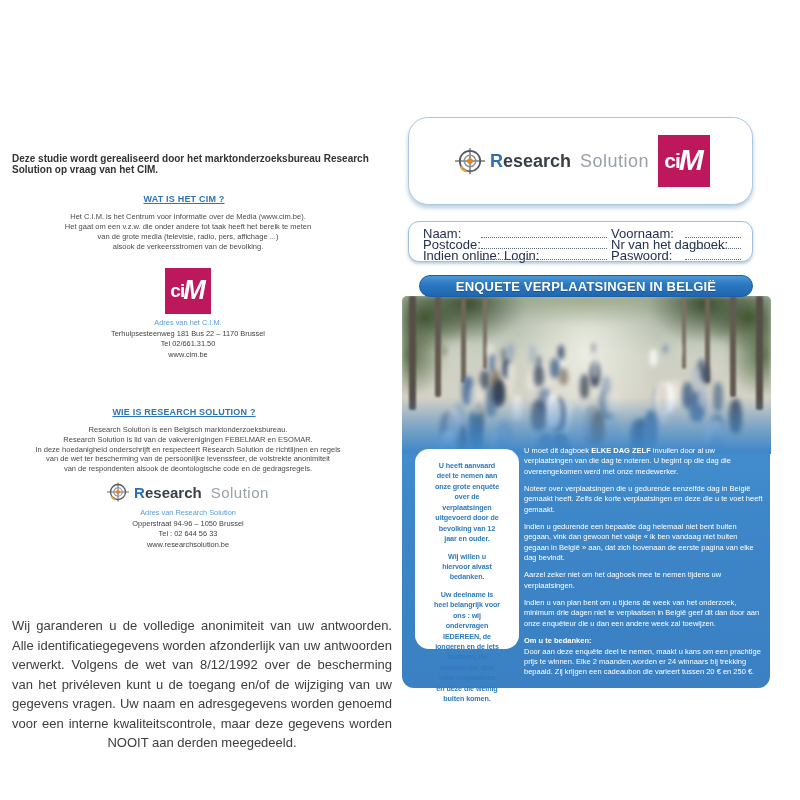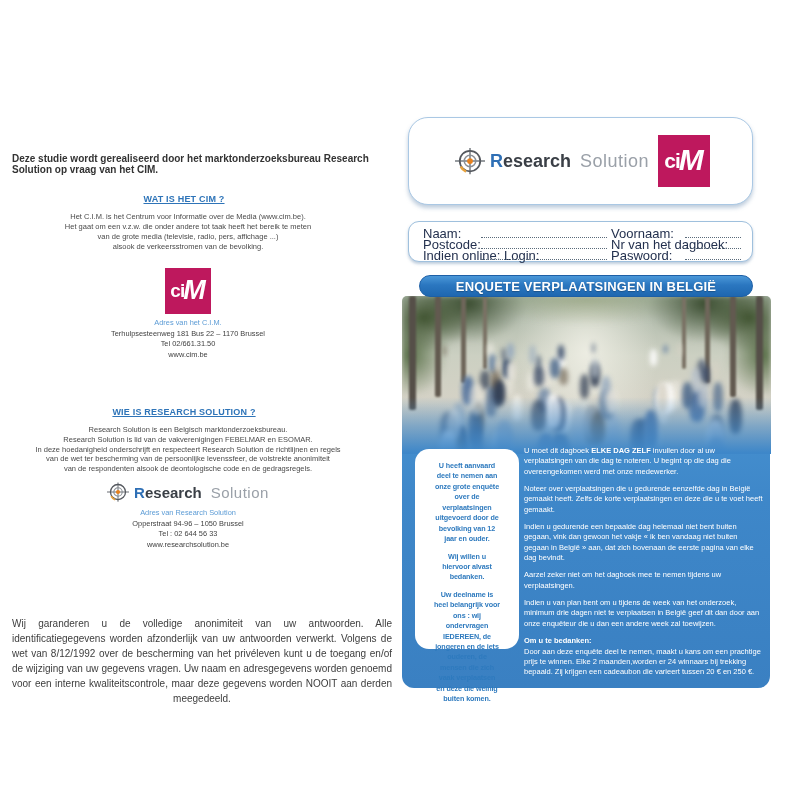--- a/index.html
+++ b/index.html
@@ -21,21 +21,21 @@
   .addr{left:10px;width:356px;text-align:center;}
   .addr-title{font-size:7.4px;color:#5b9bd5;margin-bottom:2px;}
   .addr-lines{font-size:7.4px;color:#3f3f3f;line-height:1.4;white-space:pre-line;}
   .rslogo{display:inline-flex;align-items:center;gap:5px;}
   .rs-icon{flex:none;}
   .rs-r{display:inline-block;font-weight:bold;color:#3a3f46;}
   .rs-r::first-letter{color:#2e6fb5;}
   .rs-s{color:#9aa0a8;margin-left:4px;letter-spacing:.5px;}
   .rslogo-left .rs-r,.rslogo-left .rs-s{font-size:15px;}
   .rslogo-card .rs-r,.rslogo-card .rs-s{font-size:18px;}
-  .footer{left:12px;top:616px;width:380px;font-size:10px;color:#3d3d3d;line-height:1.5;text-align:justify;text-align-last:center;}
+  .footer{left:12px;top:616px;width:380px;font-size:13px;color:#3d3d3d;line-height:1.5;text-align:justify;text-align-last:center;}
 
   
   .header-card{left:408px;top:117px;width:345px;height:88px;background:#fff;border:1.5px solid #aac8e4;border-radius:20px;
     box-shadow:0 3px 4px rgba(110,145,180,.45);display:flex;align-items:center;justify-content:space-between;
     padding:0 42px 0 46px;box-sizing:border-box;z-index:2;}
   .form-box{left:408px;top:221px;width:345px;height:41px;background:#fff;border:1.5px solid #9fc0dd;border-radius:11px;
     box-shadow:0 2px 3px rgba(110,145,180,.45);box-sizing:border-box;padding:5px 13px 4px 14px;z-index:2;}
   .form-row{display:grid;grid-template-columns:54px 126px 70px 56px;column-gap:4px;align-items:end;height:11px;}
   .f-label{font-size:13px;color:#23304e;line-height:9px;white-space:nowrap;}
   .f-line{display:block;height:8px;border-bottom:1.2px dotted #5a6a7a;}

